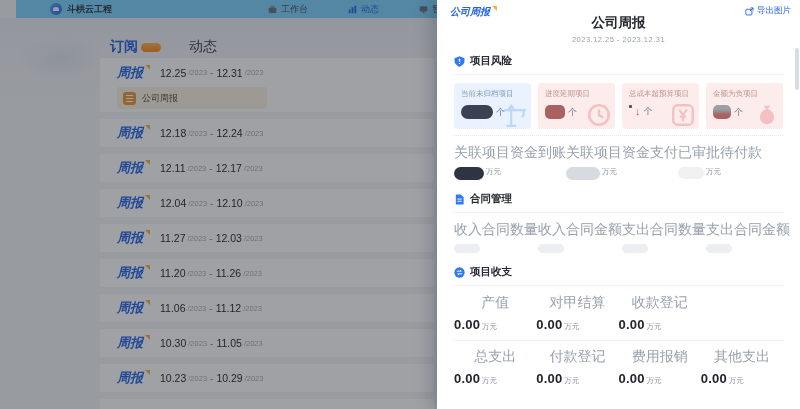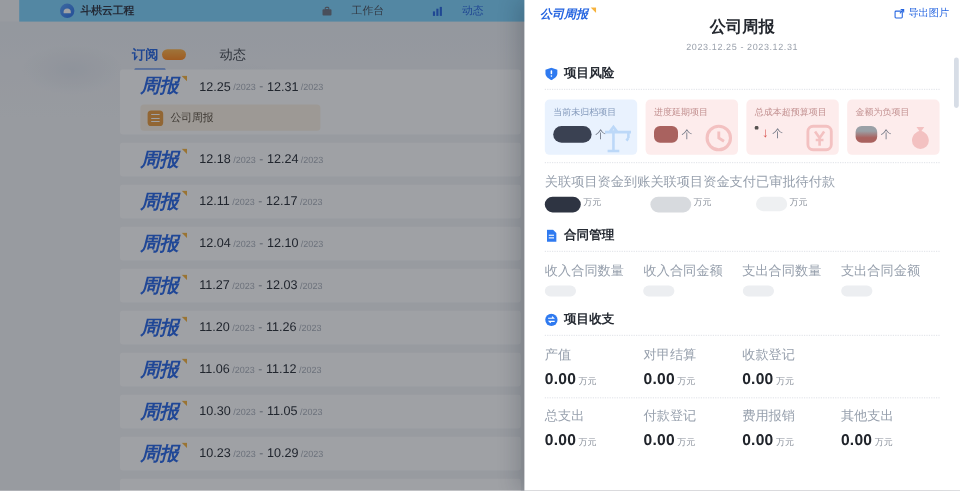--- a/index.html
+++ b/index.html
@@ -6,42 +6,42 @@
   body{width:800px;height:409px;overflow:hidden;font-family:"Liberation Sans","DejaVu Sans",sans-serif;background:#f3f4f6;}
   .page{position:relative;width:800px;height:409px;overflow:hidden;}
 
   
   .topbar{position:absolute;left:16px;top:0;width:800px;height:18px;background:#7dd3fc;z-index:1;display:flex;align-items:center;}
   .logo{position:absolute;left:34px;top:0;height:18px;display:flex;align-items:center;gap:5px;}
   .logo-ic{width:12px;height:12px;border-radius:50%;background:linear-gradient(135deg,#55a0f8,#2b6fe8);position:relative;}
   .logo-ic::after{content:"";position:absolute;left:3px;top:4px;width:6px;height:4px;background:#fff;border-radius:3px 3px 0 0;}
   .logo-tx{font-size:9px;font-weight:bold;color:#2b3240;}
   .nav{position:absolute;left:252px;top:0;height:18px;display:flex;align-items:center;gap:40px;font-size:9px;color:#454c57;}
-  .nav-item{display:flex;align-items:center;gap:16px;cursor:pointer;}
+  .nav-item{display:flex;align-items:center;gap:4px;cursor:pointer;}
   .nav-item.active{color:#2464e0;}
   .nav-badge{width:17px;height:8px;border-radius:4px;background:linear-gradient(180deg,#ffb347,#ff871e);display:inline-block;margin-left:2px;}
 
   
   .banner{position:absolute;left:0;top:18px;width:800px;height:80px;background:
     radial-gradient(60px 30px at 60px 40px, #e3e7ee 0%, rgba(227,231,238,0) 70%),
     radial-gradient(80px 36px at 200px 60px, #e7eaf0 0%, rgba(231,234,240,0) 70%),
     linear-gradient(180deg,#eceff3,#f3f4f6);}
   .tabs{position:absolute;left:110px;top:38px;display:flex;align-items:flex-start;gap:28px;z-index:2;}
-  .tab{font-size:11px;color:#3a3f47;cursor:pointer;position:relative;display:flex;align-items:center;gap:3px;padding-bottom:6px;justify-content:space-between;}
+  .tab{font-size:14px;color:#3a3f47;cursor:pointer;position:relative;display:flex;align-items:center;gap:3px;padding-bottom:6px;justify-content:space-between;}
   .tab.active{color:#2464e0;font-weight:bold;}
   .tab.active::after{content:"";position:absolute;left:2px;bottom:0;width:26px;height:2px;background:#2464e0;border-radius:1px;}
   .tab-badge{width:20px;height:9px;border-radius:5px;background:linear-gradient(180deg,#ffb347,#ff871e);display:inline-block;}
 
   
   .list{position:absolute;left:100px;top:58px;width:334px;display:flex;flex-direction:column;gap:7px;z-index:2;}
   .row,.row-first{background:#ffffff;border-radius:2px;}
   .row{height:28px;display:flex;align-items:center;padding-left:17px;box-sizing:border-box;}
   .row-first{height:54px;box-sizing:border-box;padding-top:2px;}
   .row-first .daterow{height:25px;display:flex;align-items:center;padding-left:17px;}
-  .tag{position:relative;color:#2565e6;font-weight:bold;font-style:italic;font-size:16px;padding-right:7px;margin-right:10px;}
+  .tag{position:relative;color:#2565e6;font-weight:bold;font-style:italic;font-size:13px;padding-right:7px;margin-right:10px;}
   .tag::after{content:"";position:absolute;right:0;top:1px;width:5px;height:5px;background:#f6b23c;clip-path:polygon(0 0,100% 0,100% 100%);}
   .d-main{font-size:10.5px;font-weight:normal;color:#262b33;}
   .d-year{font-size:7.5px;color:#a8aeb8;margin:0 3px 0 2px;}
   .d-sep{font-size:10px;color:#8b929c;margin-right:3px;}
   .child-row{margin:2px 0 0 17px;width:150px;height:22px;background:#fcf2e3;border-radius:3px;display:flex;align-items:center;gap:6px;padding-left:6px;box-sizing:border-box;cursor:pointer;}
   .doc-ic{width:13px;height:13px;border-radius:3px;background:#e89a3c;position:relative;}
   .doc-ic::after{content:"";position:absolute;left:3px;top:3px;width:7px;height:7px;
     background:repeating-linear-gradient(180deg,#fff 0 1px,rgba(255,255,255,0) 1px 3px);}
   .child-tx{font-size:9px;color:#55493a;}
   .row-partial{height:18px;background:#ffffff;border-radius:2px;}
@@ -71,21 +71,21 @@
   .rcard.blue .lbl{color:#8298ba;}
   .rcard.red .lbl{color:#c29090;}
   .rcard .val{margin-top:6px;display:flex;align-items:center;gap:3px;}
   .runit{font-size:9px;color:#6b7280;}
   .wm{position:absolute;right:3px;bottom:1px;width:26px;height:26px;}
   .arrow-red{color:#d9534f;font-weight:bold;font-size:11px;line-height:11px;}
   .dotmark{width:3px;height:3px;background:#55524f;border-radius:1px;align-self:flex-start;}
 
   
   .grid4{display:grid;grid-template-columns:repeat(4,1fr);}
-  .stat .lbl{font-size:11px;color:#97a0ad;white-space:nowrap;}
+  .stat .lbl{font-size:14px;color:#97a0ad;white-space:nowrap;text-align:center;}
   .stat .val{margin-top:5px;display:flex;align-items:baseline;}
   .num{font-size:13px;font-weight:bold;color:#20242b;letter-spacing:.2px;}
   .unit{font-size:7.5px;color:#8b929c;margin-left:2px;}
   .mid-div{border-top:1px dotted #e4e7eb;margin:8px 0 7px;}
 
   
   .blob{display:inline-block;border-radius:7px;}
   .b-navy{width:32px;height:14px;background:#3a4152;border-radius:8px;}
   .b-red{width:20px;height:14px;background:#a9625f;border-radius:5px;}
   .b-red2{width:18px;height:14px;background:linear-gradient(180deg,#9aa0a6 30%,#a9625f 70%);border-radius:5px;}

